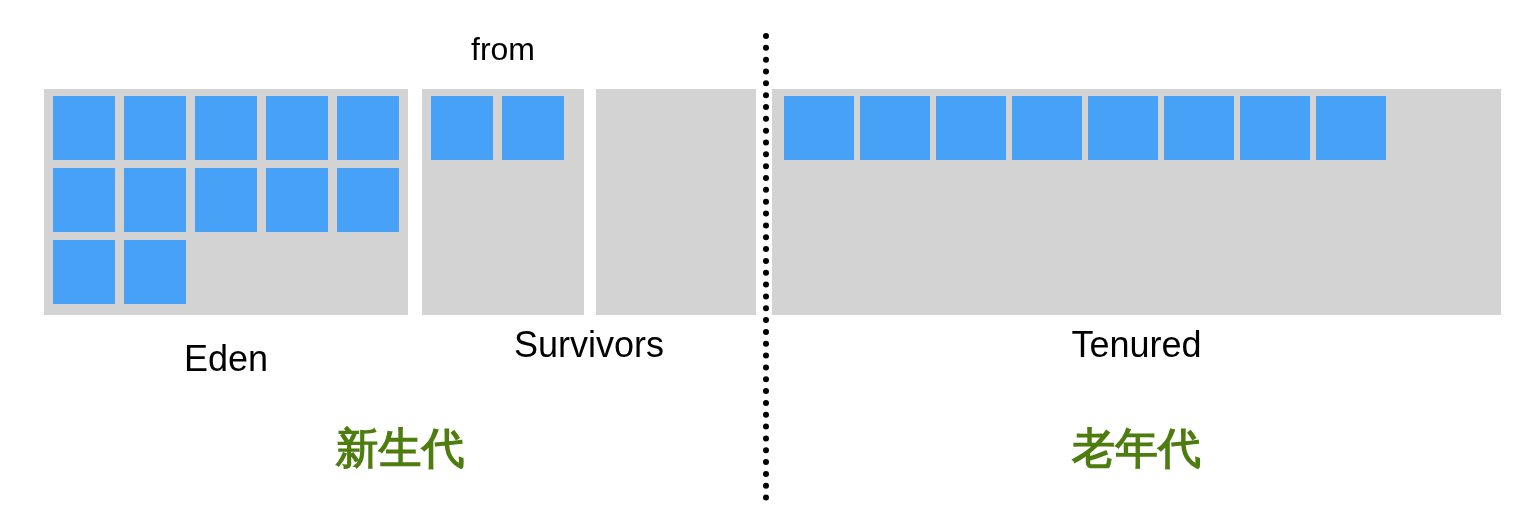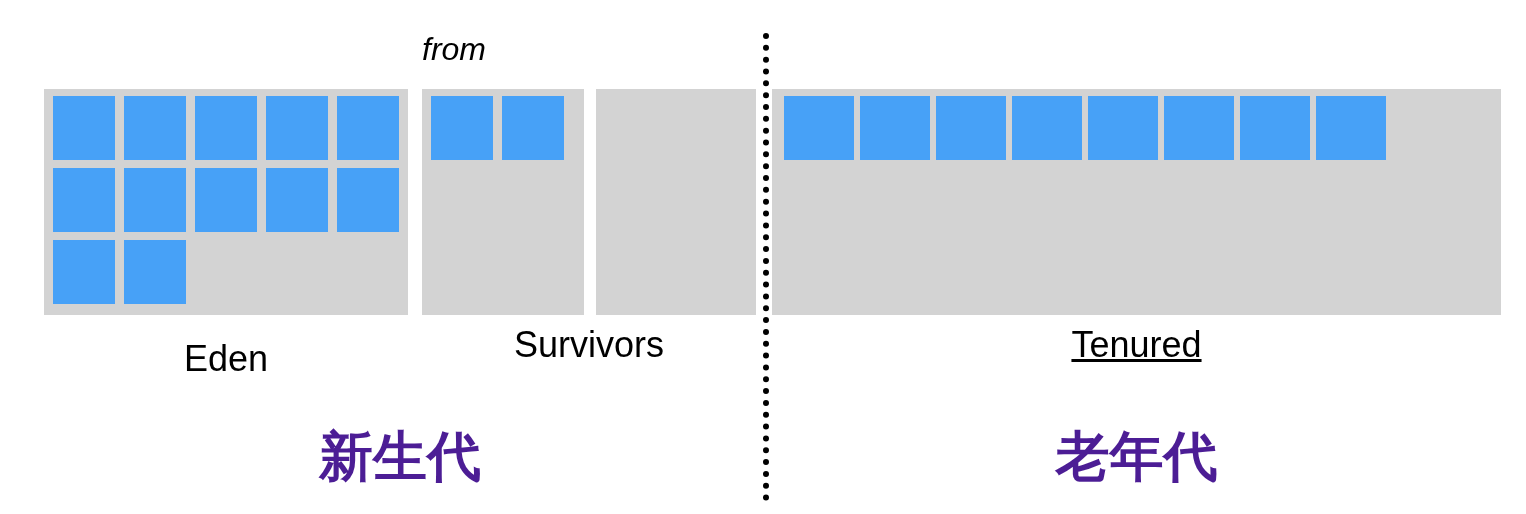--- a/index.html
+++ b/index.html
@@ -29,35 +29,34 @@
     position: absolute;
     text-align: center;
     font-size: 36px;
     color: #000000;
     font-family: "Liberation Sans", sans-serif;
     line-height: 1;
     white-space: nowrap;
   }
   .sub-label {
     position: absolute;
-    text-align: left;
+    text-align: center;
     font-size: 32px;
-    font-style: italic;
     color: #000000;
     font-family: "Liberation Sans", sans-serif;
     line-height: 1;
     white-space: nowrap;
   }
   .gen-label {
     position: absolute;
     text-align: center;
-    font-size: 54px;
+    font-size: 43px;
     font-weight: bold;
-    color: #4c1d95;
-    font-family: Liberation Serif, serif;
+    color: #4d7c0f;
+    font-family: Liberation Mono, monospace;
     line-height: 1;
     white-space: nowrap;
   }
   .divider {
     position: absolute;
     width: 0;
     border-left: 6px dotted #000000;
   }
 </style>
 </head>
@@ -100,18 +99,18 @@
     <div class="cell" style="left:316px;top:7px; width:70px; height:64px;"></div>
     <div class="cell" style="left:392px;top:7px; width:70px; height:64px;"></div>
     <div class="cell" style="left:468px;top:7px; width:70px; height:64px;"></div>
     <div class="cell" style="left:544px;top:7px; width:70px; height:64px;"></div>
   </div>
 
   <div class="divider" style="left:763px; top:33px; height:468px;"></div>
 
   <div class="region-label" style="left:44px; top:327px; width:364px;margin-top:14px;">Eden</div>
   <div class="region-label" style="left:422px; top:327px; width:334px;">Survivors</div>
-  <div class="region-label" style="left:772px; top:327px; width:729px;text-decoration:underline;">Tenured</div>
+  <div class="region-label" style="left:772px; top:327px; width:729px;">Tenured</div>
 
   <div class="gen-label" style="left:44px; top:430px; width:712px;">新生代</div>
   <div class="gen-label" style="left:772px; top:430px; width:729px;">老年代</div>
 
 </div>
 
 </body></html>

